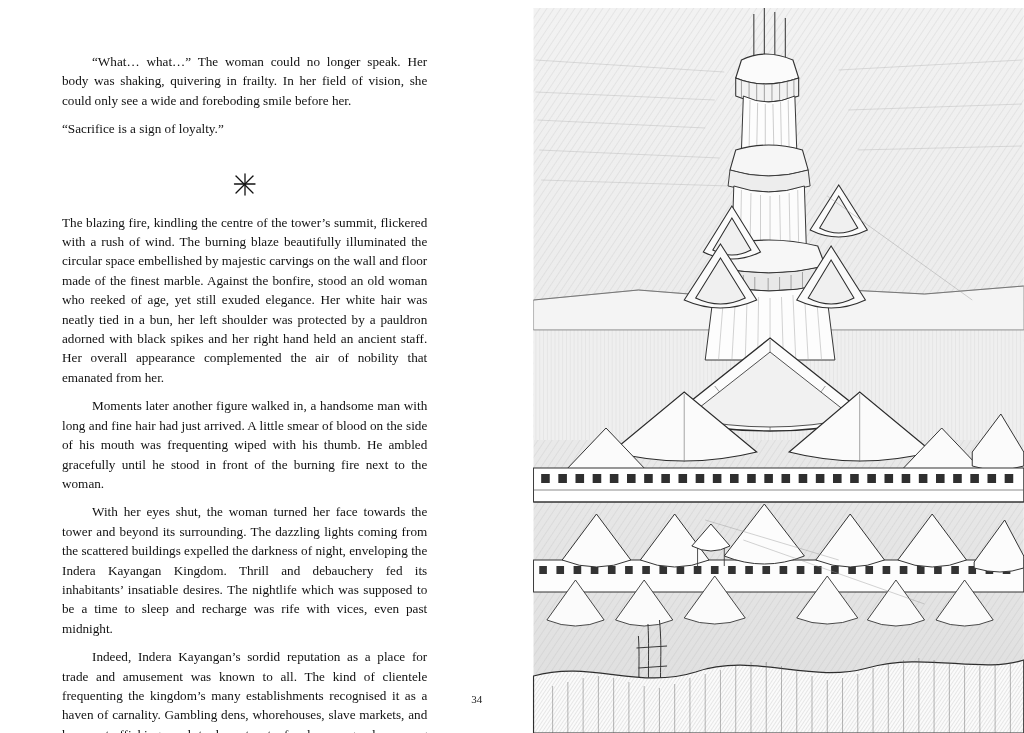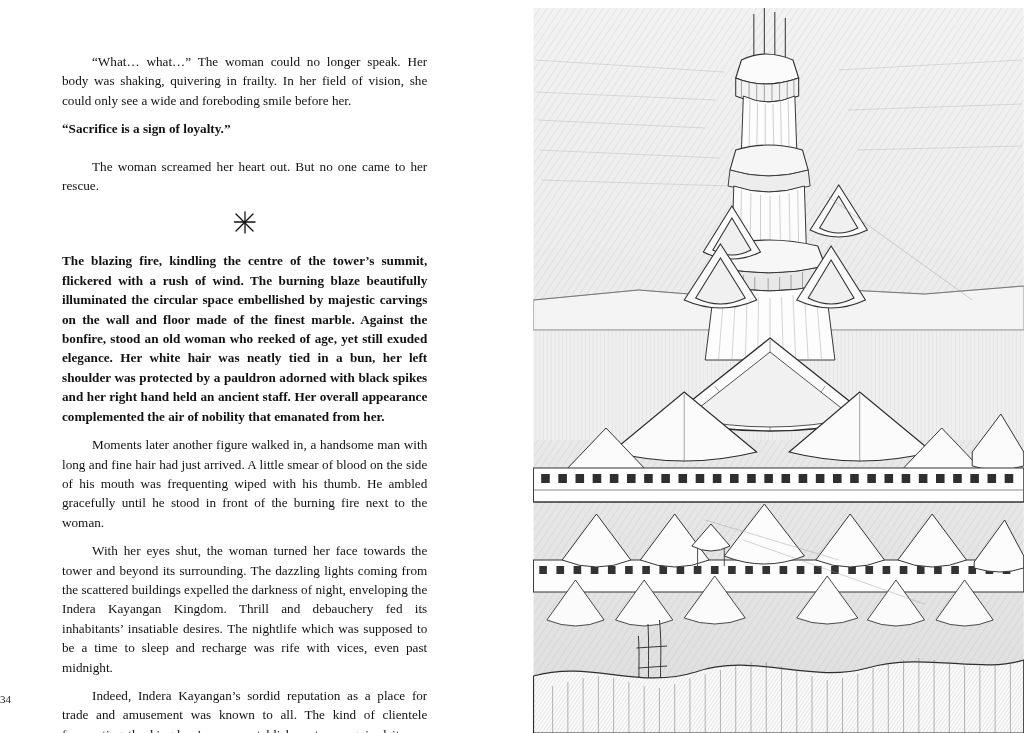--- a/index.html
+++ b/index.html
@@ -44,37 +44,36 @@
     text-justify: inter-word;
   }
   .text-block p {
     margin: 0 0 0 0;
   }
   .text-block p.indent {
     text-indent: 30px;
   }
   .text-block p.noindent {
     text-indent: 0;
-    font-weight: bold;
   }
   .gap-small { height: 9px; }
   .gap-med { height: 9px; }
   .divider {
     height: 56px;
     display: flex;
     align-items: center;
     justify-content: center;
   }
   .divider svg { display: block; }
   .page-number {
     position: absolute;
     left: 0;
     right: 0;
     bottom: 28px;
-    text-align: left;
+    text-align: right;
     font-family: "Liberation Serif", serif;
     font-size: 11px;
     color: #222;
   }
   .illus-wrap {
     position: absolute;
     inset: 0;
   }
   .illus-wrap svg {
     display: block;
@@ -88,21 +87,20 @@
 <div class="spread">
 
   <div class="page-left">
     <div class="text-block">
 
       <p class="indent">“What… what…” The woman could no longer speak. Her body was shaking, quivering in frailty. In her field of vision, she could only see a wide and foreboding smile before her.</p>
       <div class="gap-small"></div>
       <p class="noindent">“Sacrifice is a sign of loyalty.”</p>
       <div class="gap-small"></div>
       <div class="gap-small"></div>
-      <p class="indent">The woman screamed her heart out. But no one came to her rescue.</p>
 
       <div class="divider">
         <svg width="26" height="26" viewBox="0 0 26 26" aria-hidden="true">
           <g stroke="#111" stroke-width="1.3" stroke-linecap="round" fill="none">
             <line x1="4" y1="4" x2="21" y2="21"></line>
             <line x1="21" y1="4" x2="4" y2="21"></line>
             <line x1="13" y1="2" x2="13" y2="23"></line>
             <line x1="2.5" y1="12" x2="23" y2="12"></line>
           </g>
         </svg>

